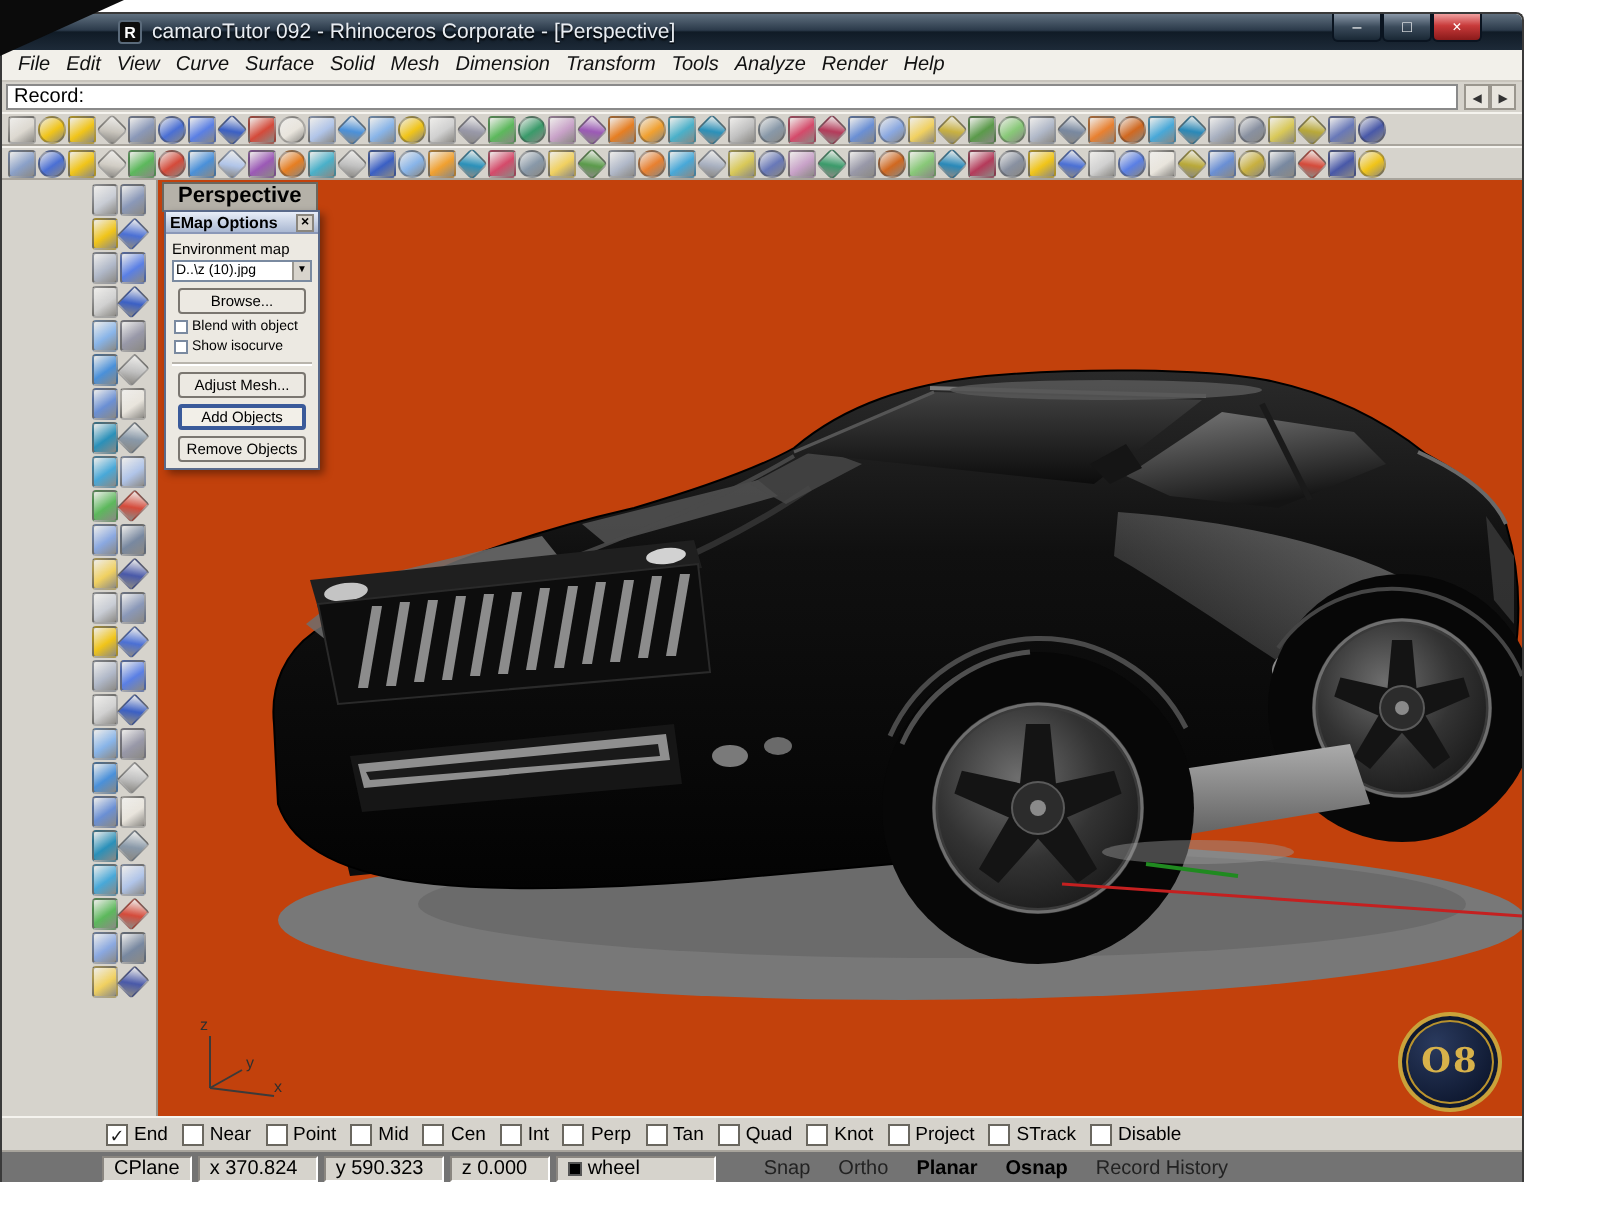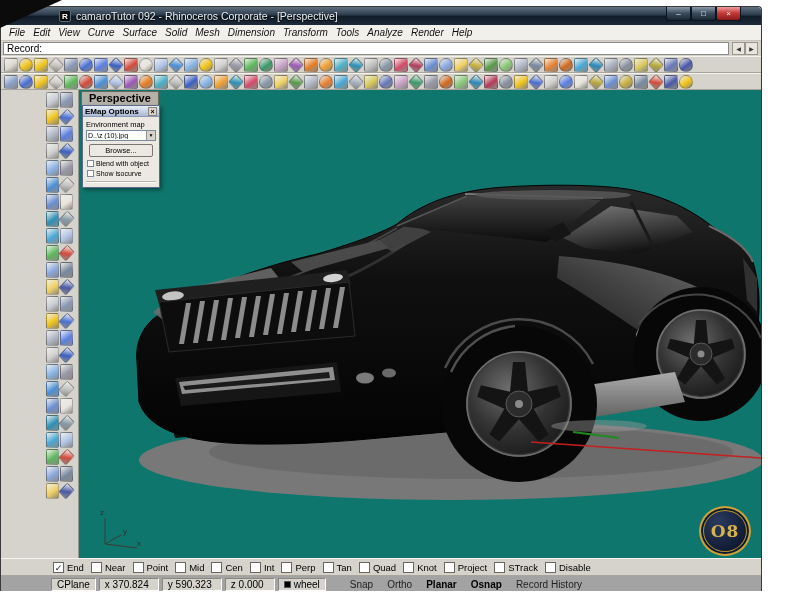--- a/index.html
+++ b/index.html
@@ -98,27 +98,27 @@
     box-shadow:inset 0 0 0 2px #0e1830, inset 0 0 0 3px #b8922e;
     display:flex;align-items:center;justify-content:center;color:#d8b24a;
     font-family:"DejaVu Serif",serif;font-weight:bold;font-size:17px;letter-spacing:1px;}
 
   
   .osnapbar{height:17px;background:#d6d3cc;border-top:1px solid #f5f3ee;display:flex;
     align-items:center;gap:7px;padding-left:52px;font-size:9.5px;}
   .os-item{display:flex;align-items:center;gap:3px;}
   .os-box{width:11px;height:11px;background:#fff;border:1px solid #6a675f;
     font-size:9px;line-height:10px;text-align:center;color:#1a1a1a;flex:none;}
-  .statusbar{height:17px;background:#a3a3a3;border-top:1px solid #a8a49c;display:flex;
+  .statusbar{height:17px;background:#737373;border-top:1px solid #a8a49c;display:flex;
     align-items:center;font-size:10px;padding-left:50px;gap:3px;}
   .pane{border:1px solid;border-color:#8a8680 #ffffff #ffffff #8a8680;padding:0 5px;
     height:13px;line-height:11px;background:#d6d3cc;white-space:nowrap;}
   .pane.coord{width:60px;}
   .pane.zc{width:50px;}
-  .pane.layer{display:flex;align-items:center;width:48px;}
+  .pane.layer{display:flex;align-items:center;width:80px;}
   .layer-swatch{display:inline-block;width:7px;height:7px;background:#000;
     margin-right:3px;border:1px solid #555;}
   .toggles{display:flex;margin-left:14px;align-items:flex-end;}
   .toggle{padding:0 7px;color:#222;}
   .toggle.active{font-weight:bold;color:#000;}
 
   .corner-wedge{position:absolute;left:0;top:0;width:0;height:0;z-index:30;
     border-top:28px solid #0b0b0b;border-right:62px solid transparent;}
 </style>
 </head>
@@ -307,21 +307,21 @@
           <div class="side-icon ic1" style="background: linear-gradient(145deg, rgba(255, 255, 255, 0.6), rgb(176, 196, 232) 55%, rgba(0, 0, 0, 0.35));"></div>
           <div class="side-icon ic2" style="background: linear-gradient(145deg, rgba(255, 255, 255, 0.6), rgb(92, 184, 92) 55%, rgba(0, 0, 0, 0.35));"></div>
           <div class="side-icon ic3" style="background: linear-gradient(145deg, rgba(255, 255, 255, 0.6), rgb(212, 74, 58) 55%, rgba(0, 0, 0, 0.35));"></div>
           <div class="side-icon ic0" style="background: linear-gradient(145deg, rgba(255, 255, 255, 0.6), rgb(138, 168, 224) 55%, rgba(0, 0, 0, 0.35));"></div>
           <div class="side-icon ic1" style="background: linear-gradient(145deg, rgba(255, 255, 255, 0.6), rgb(120, 136, 160) 55%, rgba(0, 0, 0, 0.35));"></div>
           <div class="side-icon ic2" style="background: linear-gradient(145deg, rgba(255, 255, 255, 0.6), rgb(240, 208, 96) 55%, rgba(0, 0, 0, 0.35));"></div>
           <div class="side-icon ic3" style="background: linear-gradient(145deg, rgba(255, 255, 255, 0.6), rgb(72, 88, 168) 55%, rgba(0, 0, 0, 0.35));"></div>
         </div>
     </div>
 
-    <div class="viewport" style="background: #0f766e;">
+    <div class="viewport" style="background: #c2410c;">
 
       <svg class="car" viewBox="0 0 682 468" preserveAspectRatio="none">
         <defs>
           <linearGradient id="bodyG" x1="0" y1="0" x2="0" y2="1">
             <stop offset="0" stop-color="#2a2a2a"></stop>
               <stop offset="0.35" stop-color="#101010"></stop>
               <stop offset="1" stop-color="#030303"></stop>
           </linearGradient>
           <linearGradient id="glassG" x1="0" y1="0" x2="0" y2="1">
             <stop offset="0" stop-color="#404040"></stop>
@@ -464,20 +464,25 @@
               <div class="emap-check">
                 <div class="box"></div>
                 <span>Blend with object</span>
               </div>
               <div class="emap-check">
                 <div class="box"></div>
                 <span>Show isocurve</span>
               </div>
             </div>
           <div class="emap-sep"></div>
+          <div>
+              <button class="emap-btn">Adjust Mesh...</button>
+              <button class="emap-btn default">Add Objects</button>
+              <button class="emap-btn">Remove Objects</button>
+            </div>
         </div>
       </div>
 
       <svg class="axis" width="48" height="48">
         <line x1="10" y1="40" x2="10" y2="14"></line>
         <line x1="10" y1="40" x2="26" y2="31"></line>
         <line x1="10" y1="40" x2="42" y2="44"></line>
         <text x="5" y="11">z</text>
         <text x="28" y="30">y</text>
         <text x="42" y="42">x</text>

